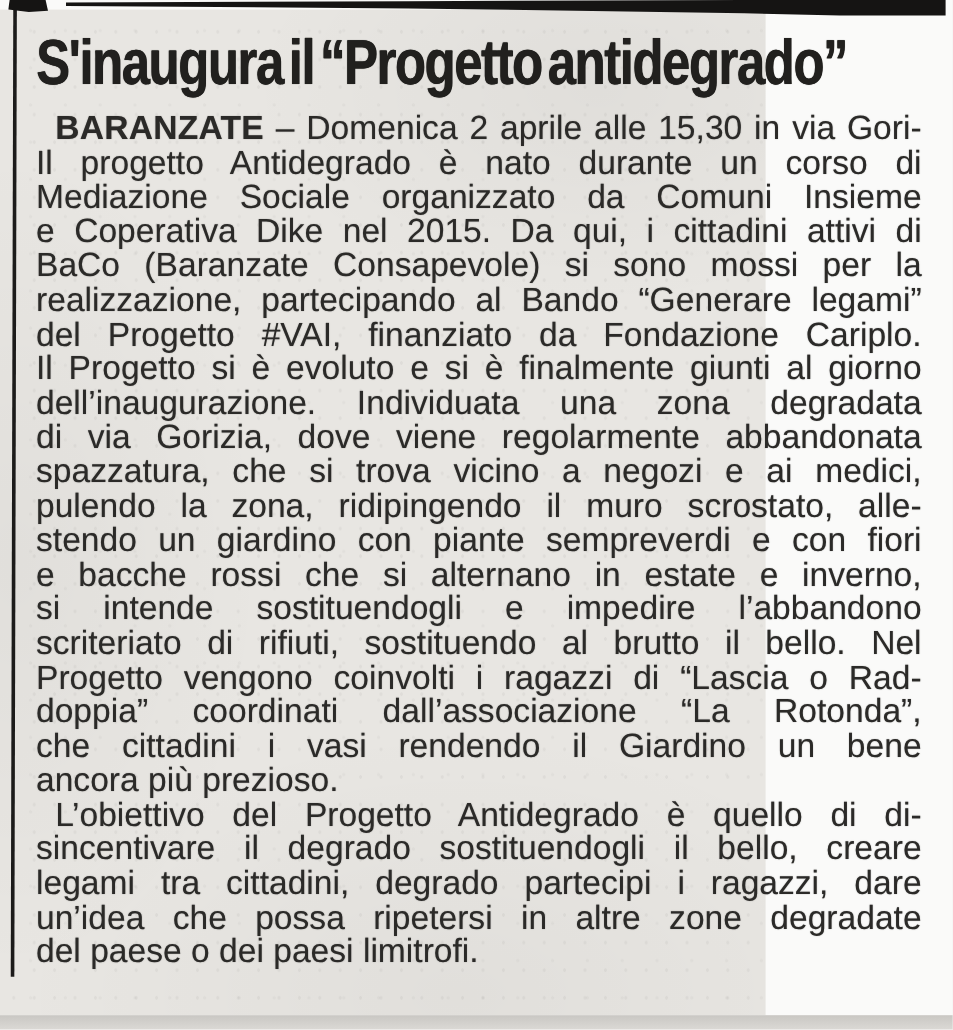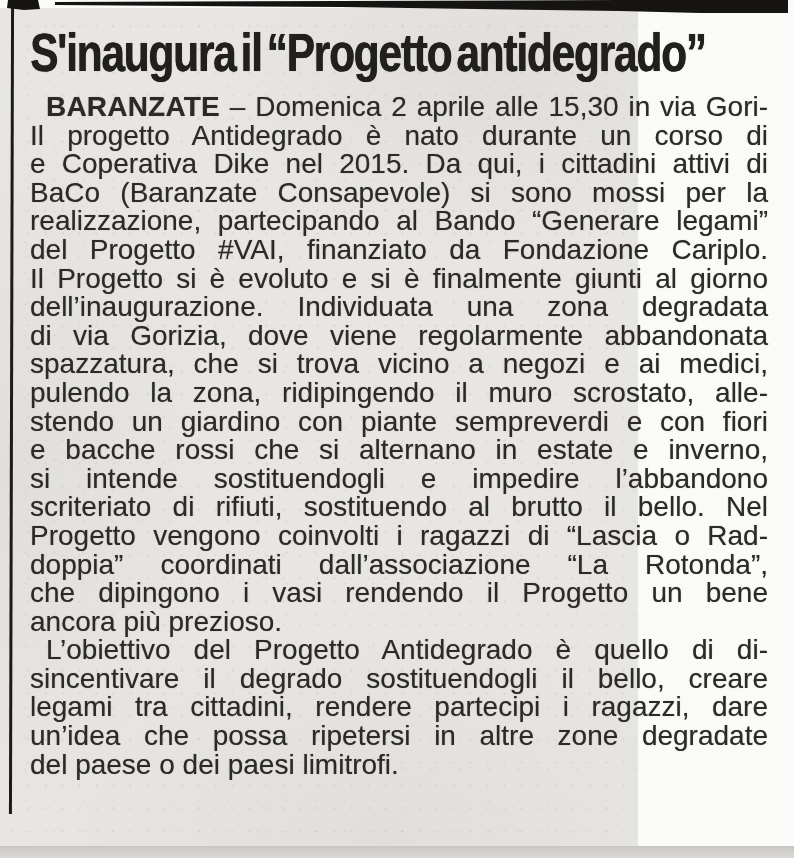--- a/index.html
+++ b/index.html
@@ -86,40 +86,41 @@
   .article-body b { font-weight: 700; letter-spacing: 0.2px; }
 </style>
 </head>
 <body>
 
 <div class="clipping">
   <h1 class="headline">S'inaugura il “Progetto antidegrado”</h1>
   <div class="article-body">
       <div class="line first"><b>BARANZATE</b> – Domenica 2 aprile alle 15,30 in via Gori-</div>
       <div class="line">Il progetto Antidegrado è nato durante un corso di</div>
+      <div class="line">Mediazione Sociale organizzato da Comuni Insieme</div>
       <div class="line">e Coperativa Dike nel 2015. Da qui, i cittadini attivi di</div>
       <div class="line">BaCo (Baranzate Consapevole) si sono mossi per la</div>
       <div class="line">realizzazione, partecipando al Bando “Generare legami”</div>
       <div class="line">del Progetto #VAI, finanziato da Fondazione Cariplo.</div>
       <div class="line">Il Progetto si è evoluto e si è finalmente giunti al giorno</div>
       <div class="line">dell’inaugurazione. Individuata una zona degradata</div>
       <div class="line">di via Gorizia, dove viene regolarmente abbandonata</div>
       <div class="line">spazzatura, che si trova vicino a negozi e ai medici,</div>
       <div class="line">pulendo la zona, ridipingendo il muro scrostato, alle-</div>
       <div class="line">stendo un giardino con piante sempreverdi e con fiori</div>
       <div class="line">e bacche rossi che si alternano in estate e inverno,</div>
       <div class="line">si intende sostituendogli e impedire l’abbandono</div>
       <div class="line">scriteriato di rifiuti, sostituendo al brutto il bello. Nel</div>
       <div class="line">Progetto vengono coinvolti i ragazzi di “Lascia o Rad-</div>
       <div class="line">doppia” coordinati dall’associazione “La Rotonda”,</div>
-      <div class="line">che dipingono i vasi rendendo il Progetto un bene</div>
+      <div class="line">che cittadini i vasi rendendo il Giardino un bene</div>
       <div class="line para-end">ancora più prezioso.</div>
       <div class="line first">L’obiettivo del Progetto Antidegrado è quello di di-</div>
       <div class="line">sincentivare il degrado sostituendogli il bello, creare</div>
-      <div class="line">legami tra cittadini, rendere partecipi i ragazzi, dare</div>
+      <div class="line">legami tra cittadini, degrado partecipi i ragazzi, dare</div>
       <div class="line">un’idea che possa ripetersi in altre zone degradate</div>
       <div class="line para-end">del paese o dei paesi limitrofi.</div>
     </div>
 </div>
 
 <div class="left-rule"></div>
 
 <svg class="top-streak" width="794" height="18" viewBox="0 0 794 18" aria-hidden="true">
   <polygon points="8,0 38,0 40,9 24,10 7,8" fill="#151413"></polygon>
   <polygon points="55,2 340,1 620,0 700,0 788,0 788,13 700,13 620,11 340,7 55,5" fill="#151413"></polygon>

